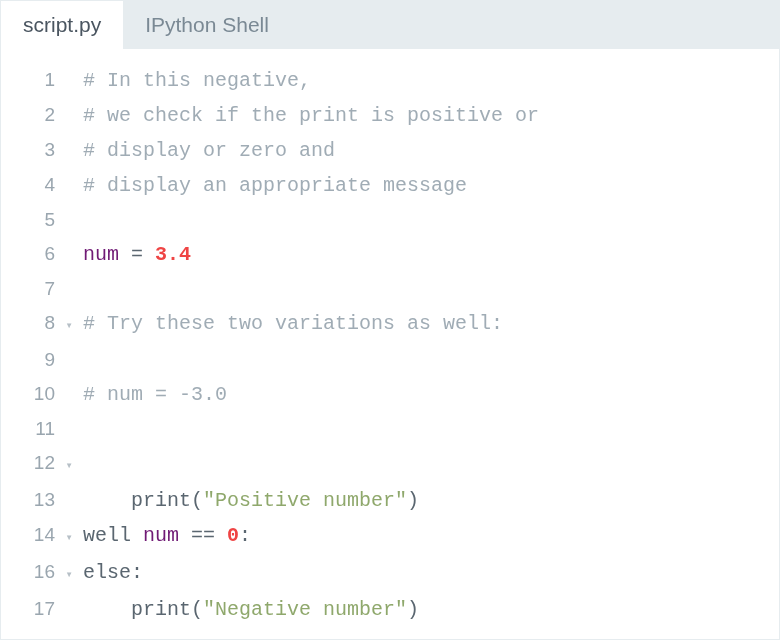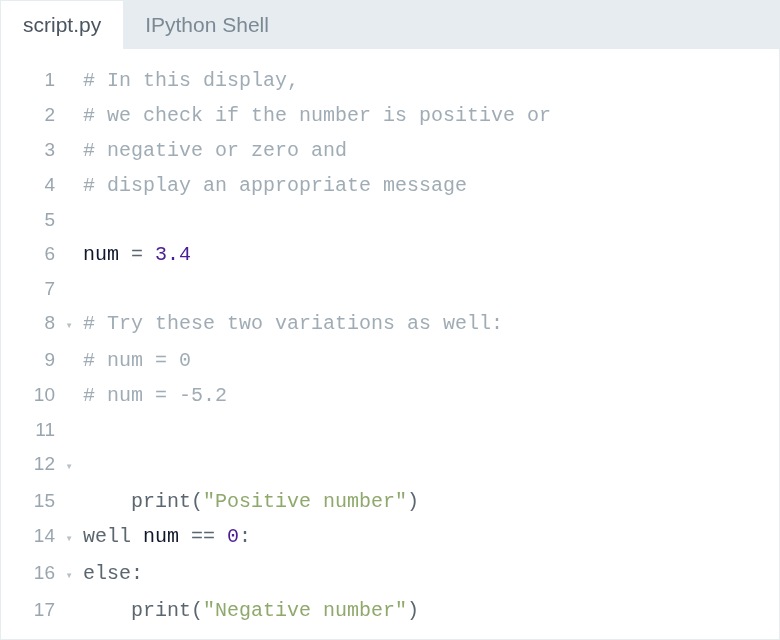--- a/index.html
+++ b/index.html
@@ -60,50 +60,50 @@
     font-size: 12px;
     line-height: 34px;
     user-select: none;
   }
   .code {
     flex: 1;
     padding-left: 6px;
     color: #5a6670;
   }
   .tok-comment { color: #a0acb5; }
-  .tok-ident   { color: #0f172a; }
+  .tok-ident   { color: #701a75; }
   .tok-op      { color: #5a6670; }
-  .tok-number  { color: #4c1d95; }
+  .tok-number  { color: #ef4444; font-weight: bold; }
   .tok-keyword { color: #5a6670; }
   .tok-builtin { color: #5a6670; }
   .tok-string  { color: #8fa86c; }
   .tok-punct   { color: #5a6670; }
 </style>
 </head>
 <body>
 
 <div class="tabbar">
   <div class="tab active">
     <span>script.py</span>
   </div>
   <div class="tab">
     <span>IPython Shell</span>
   </div>
 </div>
 
 <div class="editor" id="editor">
-    <div class="line"><span class="gutter">1</span><span class="fold"></span><span class="code"><span class="tok-comment"># In this display,</span></span></div>
-    <div class="line"><span class="gutter">2</span><span class="fold"></span><span class="code"><span class="tok-comment"># we check if the number is positive or</span></span></div>
-    <div class="line"><span class="gutter">3</span><span class="fold"></span><span class="code"><span class="tok-comment"># negative or zero and</span></span></div>
+    <div class="line"><span class="gutter">1</span><span class="fold"></span><span class="code"><span class="tok-comment"># In this negative,</span></span></div>
+    <div class="line"><span class="gutter">2</span><span class="fold"></span><span class="code"><span class="tok-comment"># we check if the print is positive or</span></span></div>
+    <div class="line"><span class="gutter">3</span><span class="fold"></span><span class="code"><span class="tok-comment"># display or zero and</span></span></div>
     <div class="line"><span class="gutter">4</span><span class="fold"></span><span class="code"><span class="tok-comment"># display an appropriate message</span></span></div>
     <div class="line"><span class="gutter">5</span><span class="fold"></span><span class="code"></span></div>
     <div class="line"><span class="gutter">6</span><span class="fold"></span><span class="code"><span class="tok-ident">num</span><span> </span><span class="tok-op">=</span><span> </span><span class="tok-number">3.4</span></span></div>
     <div class="line"><span class="gutter">7</span><span class="fold"></span><span class="code"></span></div>
     <div class="line"><span class="gutter">8</span><span class="fold">▾</span><span class="code"><span class="tok-comment"># Try these two variations as well:</span></span></div>
-    <div class="line"><span class="gutter">9</span><span class="fold"></span><span class="code"><span class="tok-comment"># num = 0</span></span></div>
-    <div class="line"><span class="gutter">10</span><span class="fold"></span><span class="code"><span class="tok-comment"># num = -5.2</span></span></div>
+    <div class="line"><span class="gutter">9</span><span class="fold"></span></div>
+    <div class="line"><span class="gutter">10</span><span class="fold"></span><span class="code"><span class="tok-comment"># num = -3.0</span></span></div>
     <div class="line"><span class="gutter">11</span><span class="fold"></span><span class="code"></span></div>
     <div class="line"><span class="gutter">12</span><span class="fold">▾</span></div>
-    <div class="line"><span class="gutter">15</span><span class="fold"></span><span class="code"><span>    </span><span class="tok-builtin">print</span><span class="tok-punct">(</span><span class="tok-string">"Positive number"</span><span class="tok-punct">)</span></span></div>
+    <div class="line"><span class="gutter">13</span><span class="fold"></span><span class="code"><span>    </span><span class="tok-builtin">print</span><span class="tok-punct">(</span><span class="tok-string">"Positive number"</span><span class="tok-punct">)</span></span></div>
     <div class="line"><span class="gutter">14</span><span class="fold">▾</span><span class="code"><span class="tok-keyword">well</span><span> </span><span class="tok-ident">num</span><span> </span><span class="tok-op">==</span><span> </span><span class="tok-number">0</span><span class="tok-punct">:</span></span></div>
     <div class="line"><span class="gutter">16</span><span class="fold">▾</span><span class="code"><span class="tok-keyword">else</span><span class="tok-punct">:</span></span></div>
     <div class="line"><span class="gutter">17</span><span class="fold"></span><span class="code"><span>    </span><span class="tok-builtin">print</span><span class="tok-punct">(</span><span class="tok-string">"Negative number"</span><span class="tok-punct">)</span></span></div>
   </div>
 
 </body></html>

